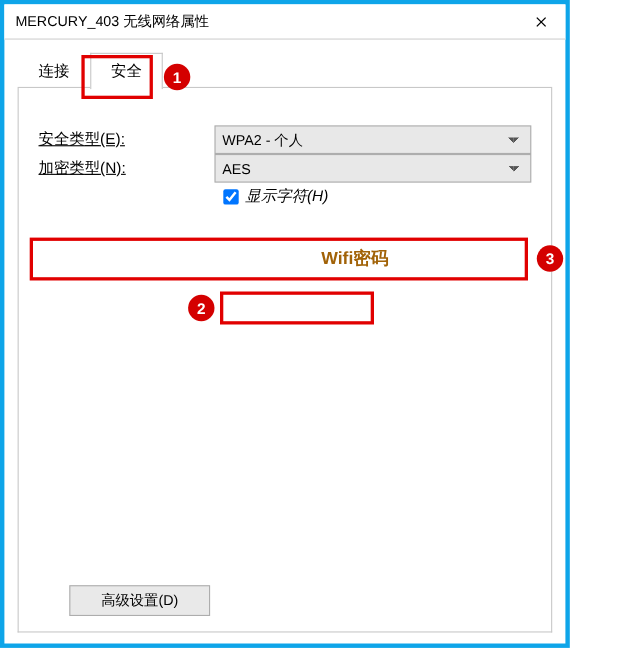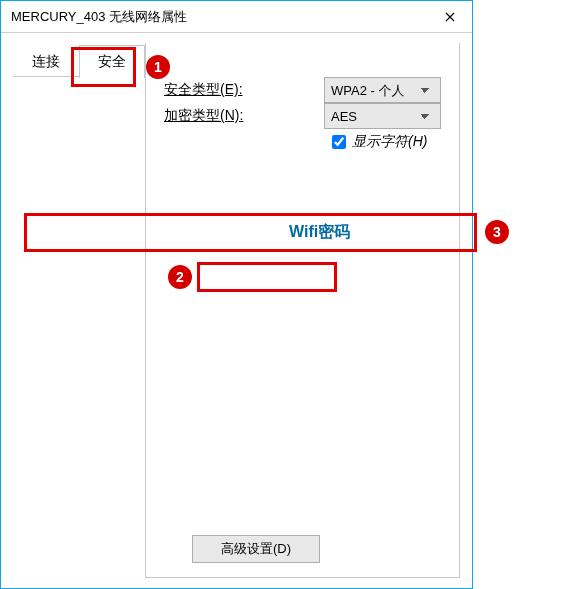--- a/index.html
+++ b/index.html
@@ -7,24 +7,24 @@
   body {
     font-family: "Microsoft YaHei", "Segoe UI", Tahoma, sans-serif;
     font-size: 12px;
     background: #fff;
     color: #000;
     width: 561px;
     height: 589px;
     overflow: hidden;
   }
   .window {
-    width: 473px;
+    width: 518px;
     height: 589px;
     background: #fff;
-    border: 1px solid #0ea5e9;
+    border: 4px solid #0ea5e9;
     display: flex;
     flex-direction: column;
     position: relative;
   }
   .titlebar {
     height: 32px;
     display: flex;
     align-items: center;
     justify-content: space-between;
     padding-left: 10px;
@@ -39,21 +39,21 @@
     display: flex;
     align-items: center;
     justify-content: center;
     font-size: 14px;
     cursor: pointer;
   }
   .titlebar .close svg { width: 10px; height: 10px; }
   .client {
     flex: 1;
     display: flex;
-    flex-direction: row;
+    flex-direction: column;
     padding: 10px 12px 10px 12px;
   }
   .tabstrip {
     display: flex;
     align-items: flex-end;
     height: 34px;
     position: relative;
   }
   .tab {
     padding: 7px 18px;
@@ -164,21 +164,21 @@
     font-size: 14px;
     font-weight: bold;
     display: flex;
     align-items: center;
     justify-content: center;
     z-index: 60;
     pointer-events: none;
   }
   .anno-text {
     position: absolute;
-    color: #0369a1;
+    color: #a16207;
     font-size: 16px;
     font-weight: bold;
     z-index: 55;
     pointer-events: none;
   }
 </style>
 </head>
 <body>
 
 <div class="window">

